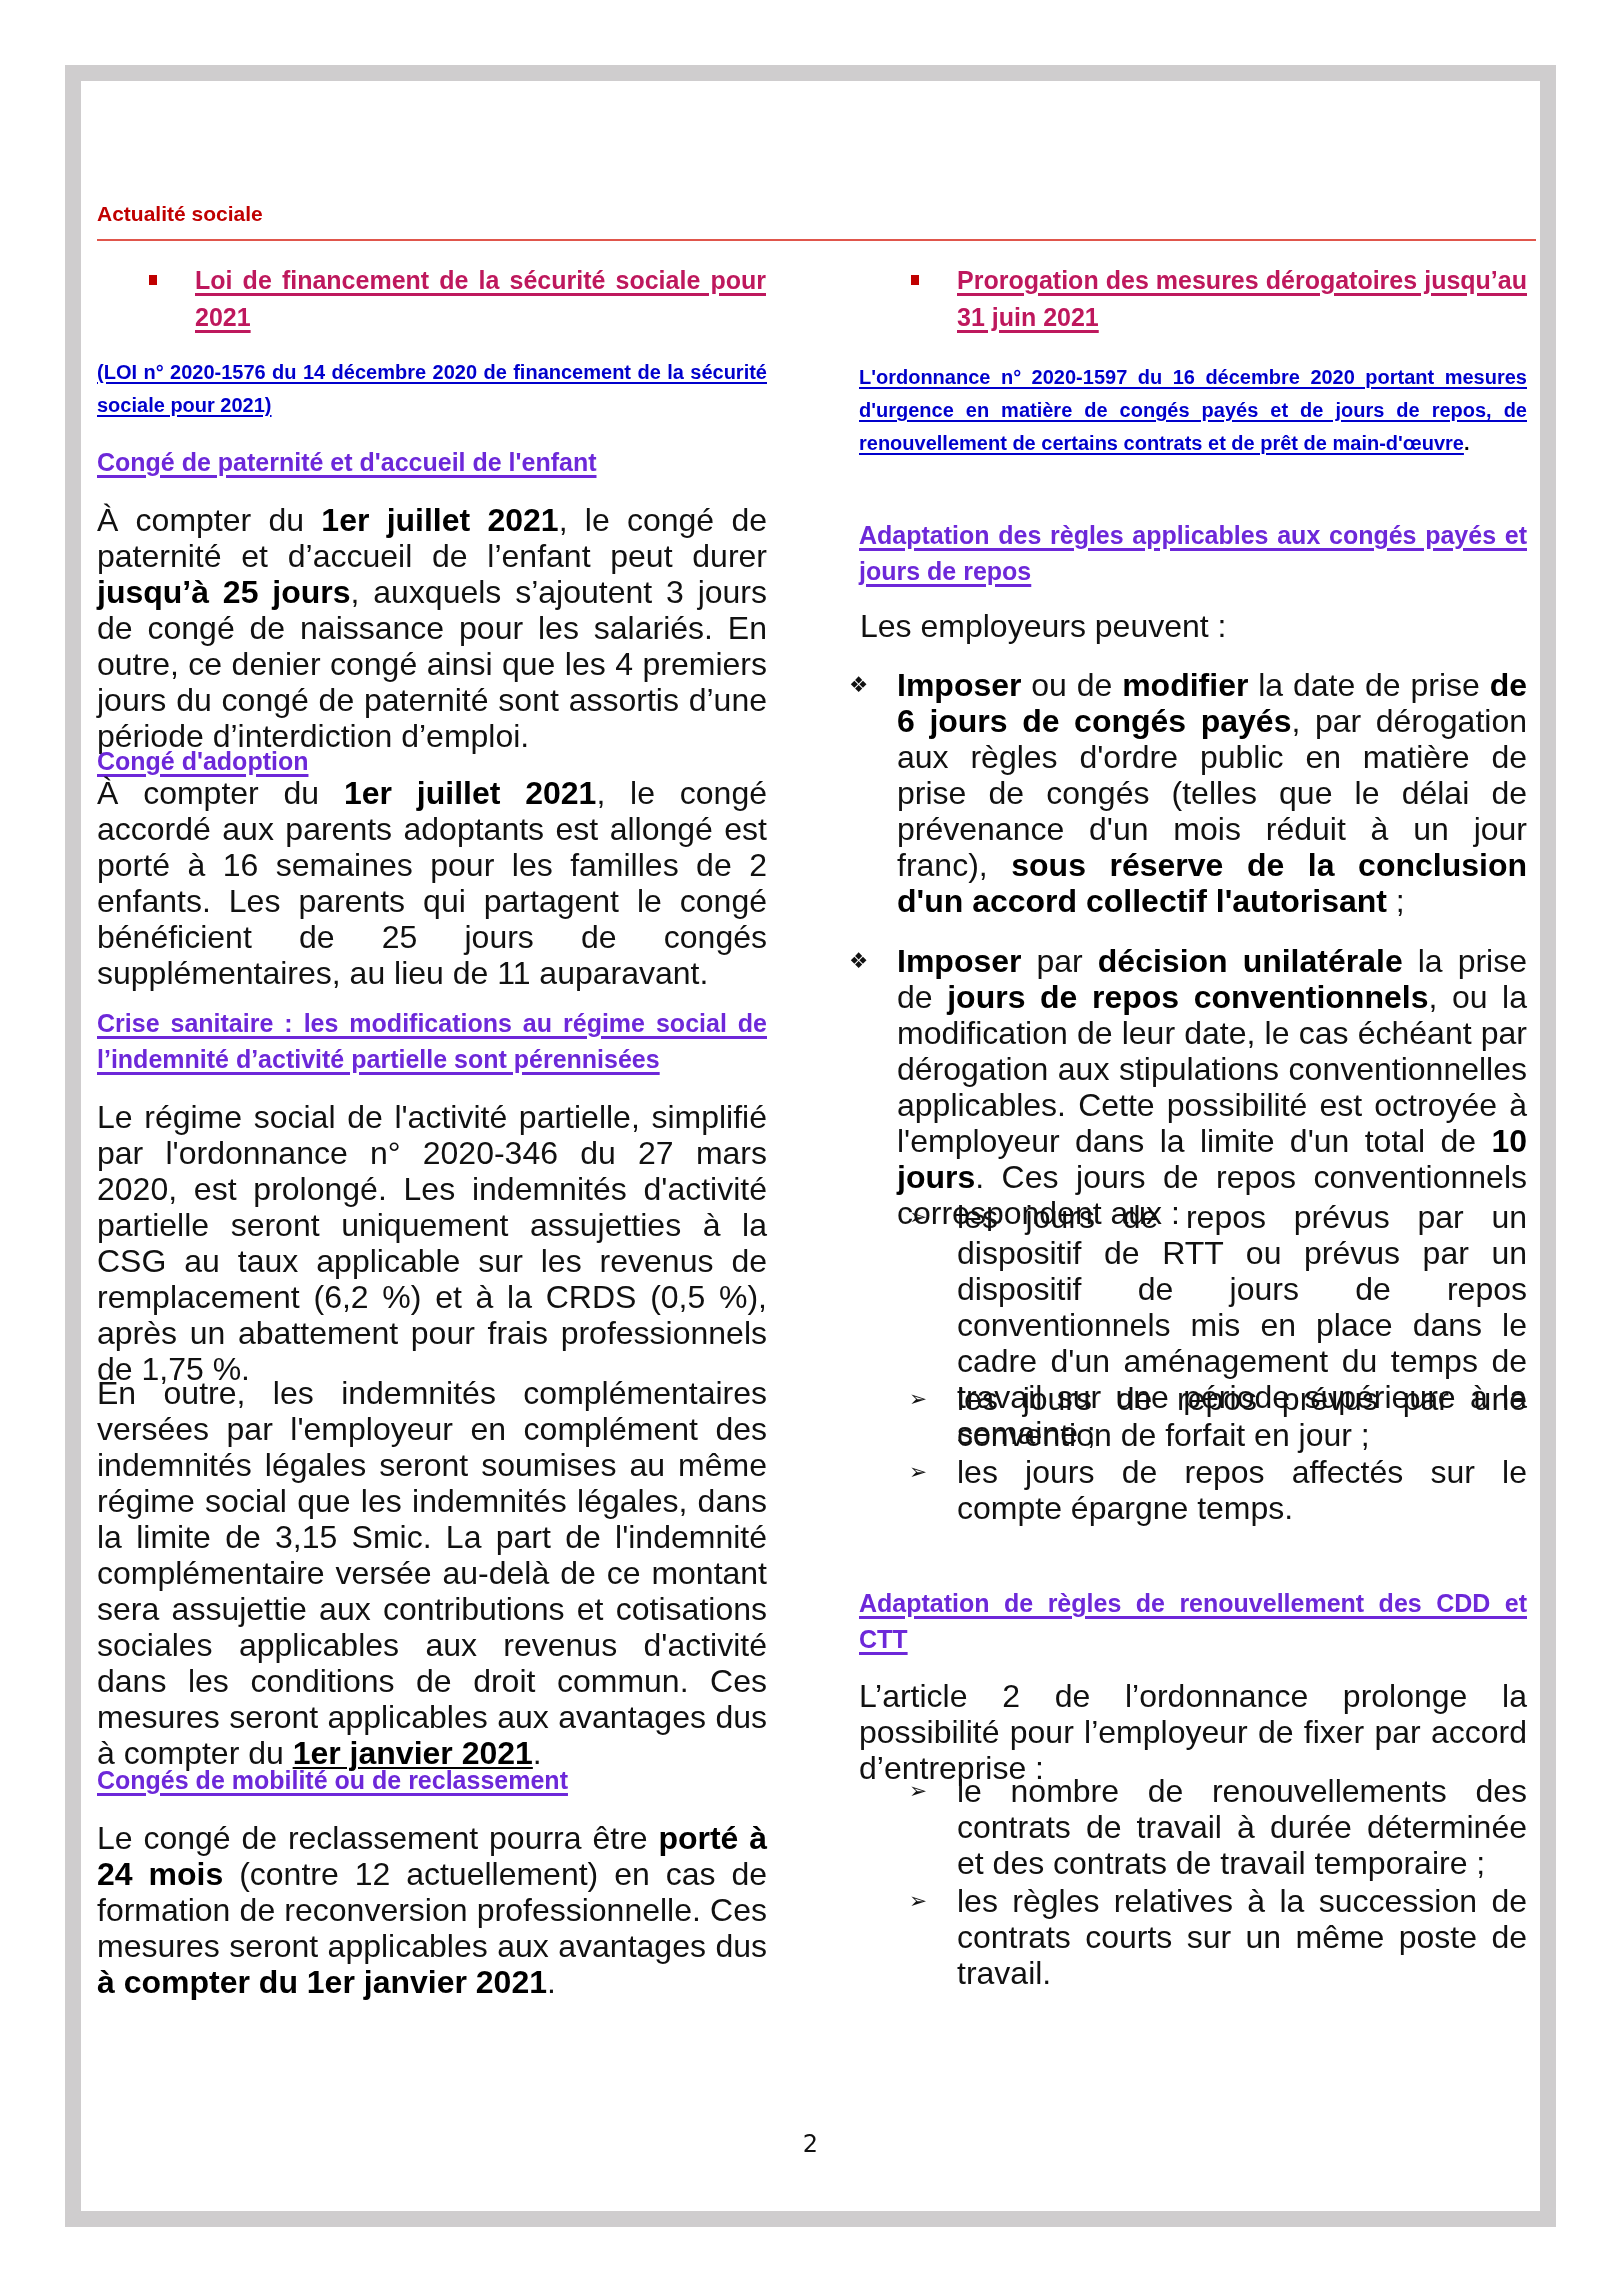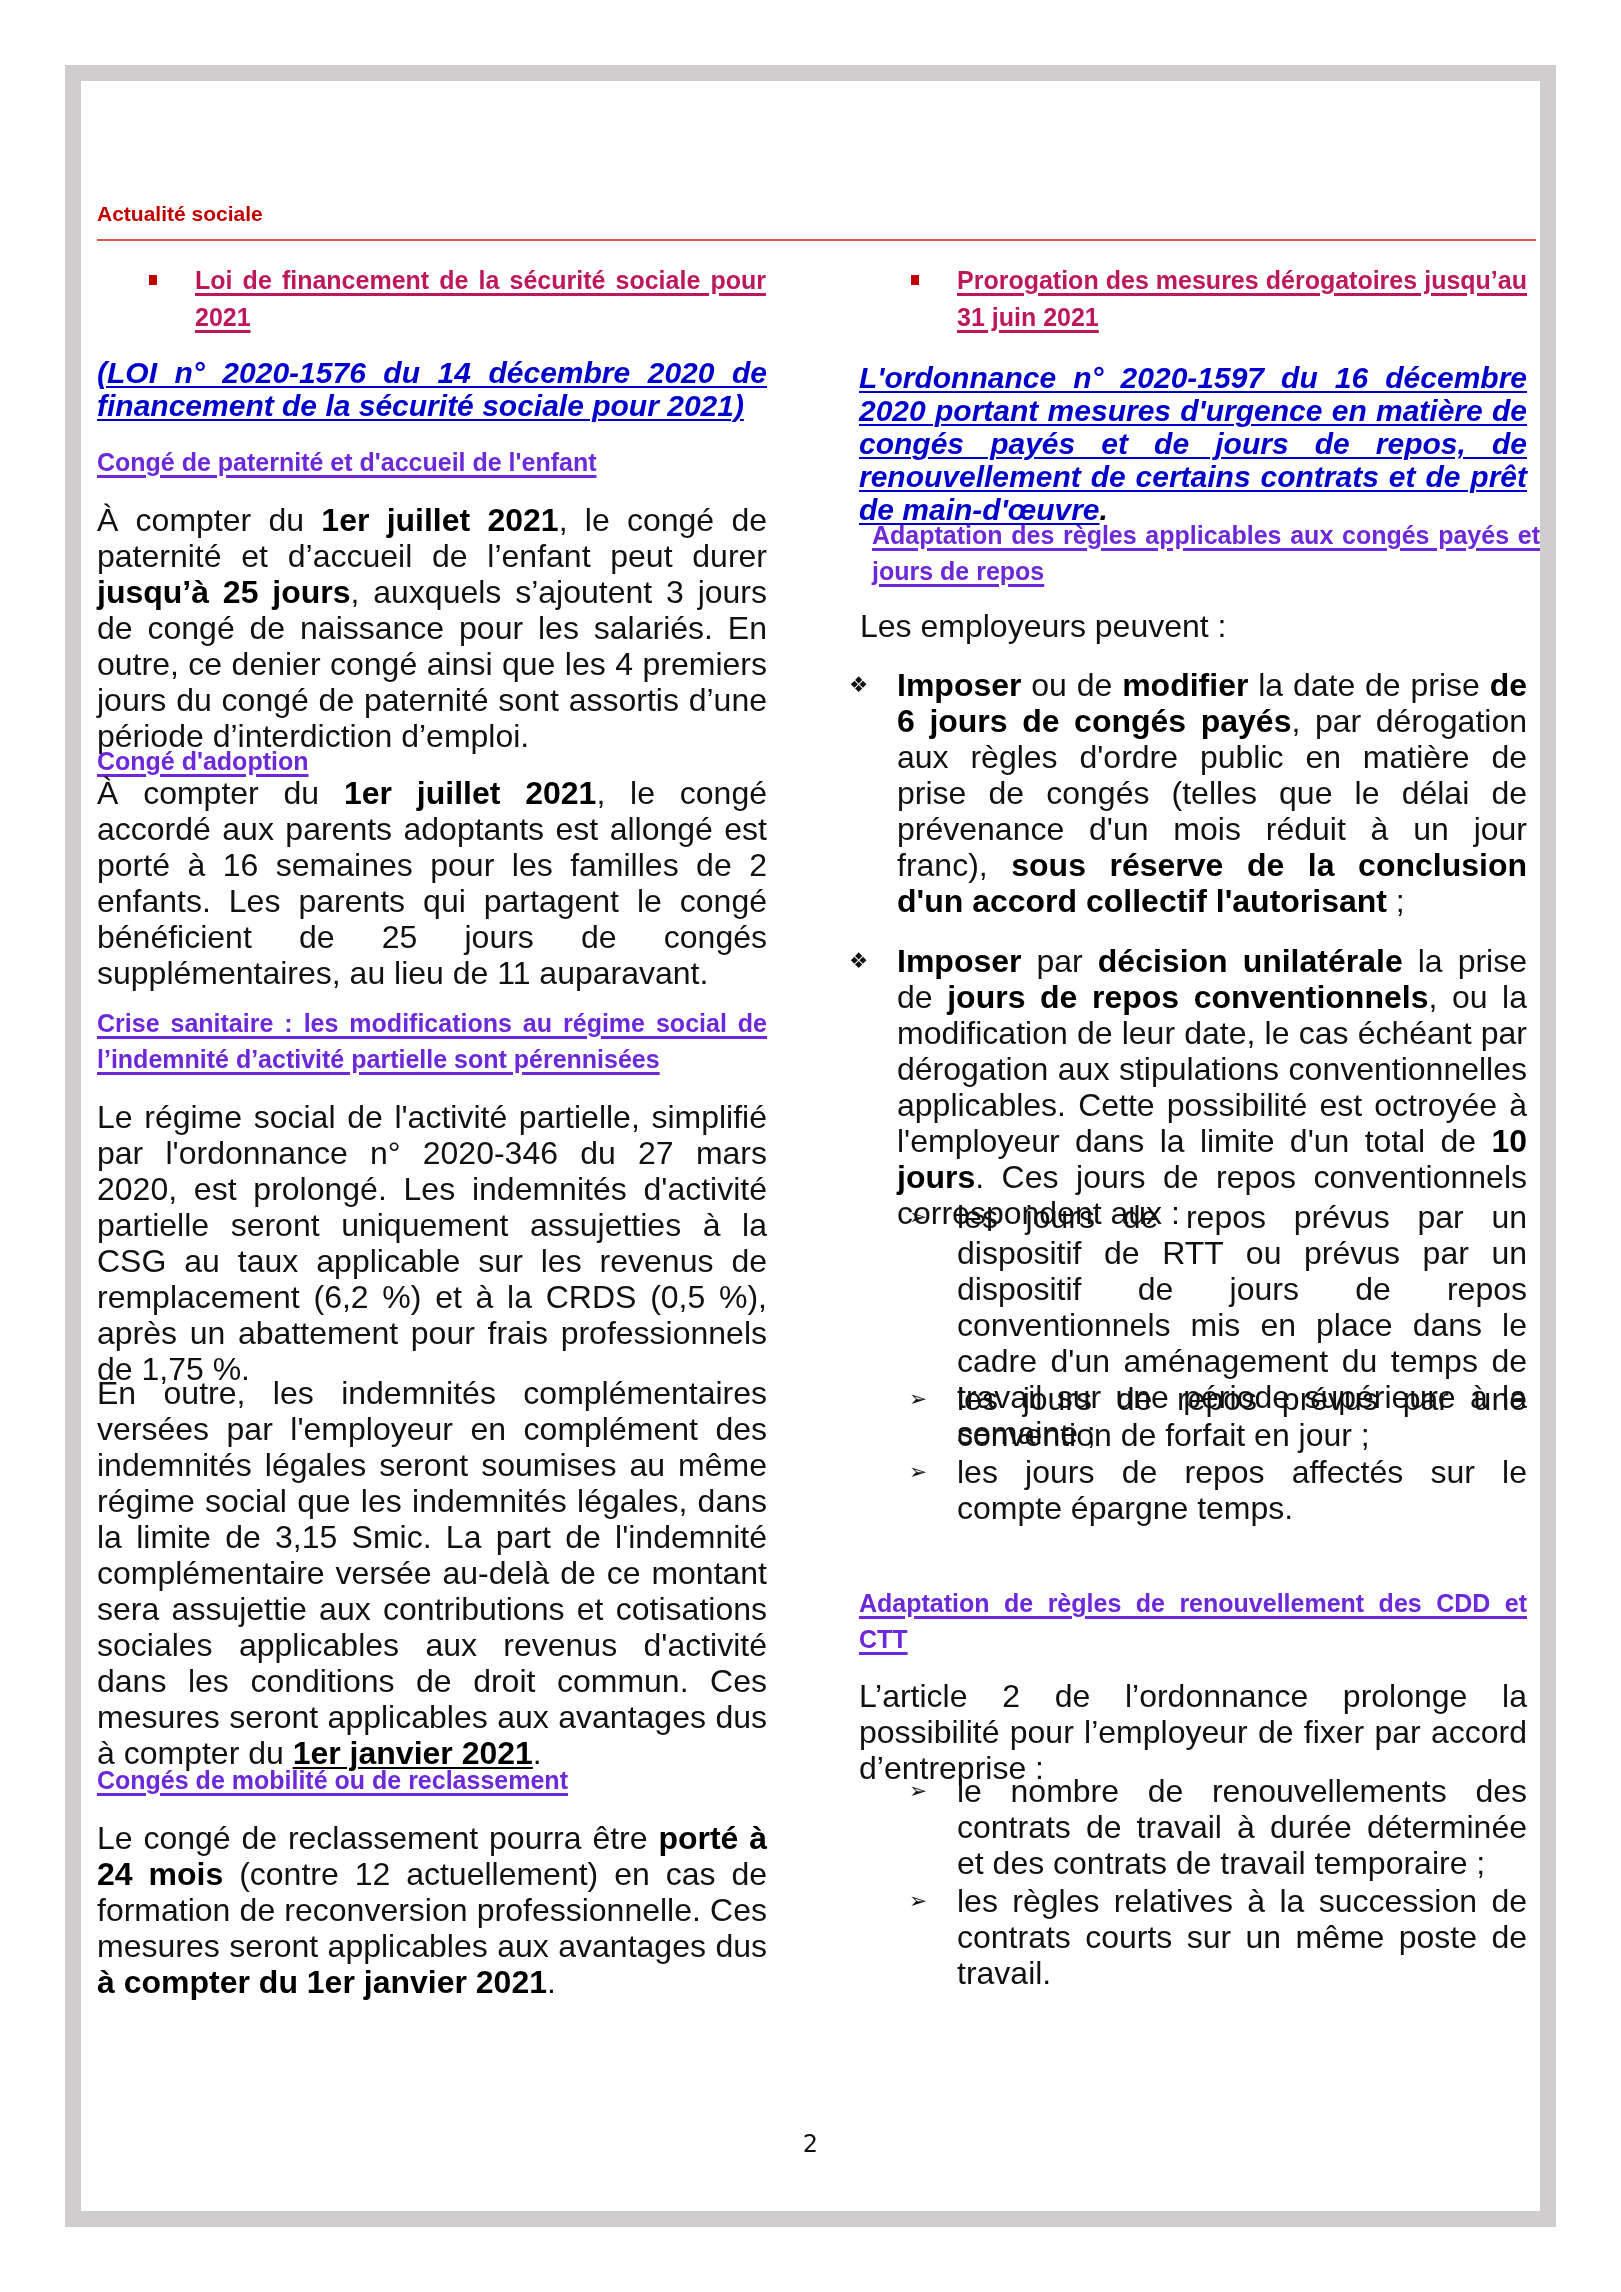--- a/index.html
+++ b/index.html
@@ -7,21 +7,21 @@
          font-family: "Liberation Sans", sans-serif; color: #111; }
   .frame { position: absolute; left: 65px; top: 65px; width: 1459px; height: 2130px;
            border: 16px solid #cfcdce; background: #fff; }
   .blk { position: absolute; margin: 0; }
   .title { font-size: 21px; font-weight: bold; color: #c00000; line-height: 36px; }
   .rule { position: absolute; left: 97px; top: 239px; width: 1439px; height: 1.8px; background: #e0564c; }
   .bh { font-size: 25px; font-weight: bold; color: #be185d; line-height: 37px; text-align: justify;
         text-align-last: left; }
   .bh u, .h u { text-decoration-thickness: 2.7px; text-underline-offset: 3.6px; }
   .sq { position: absolute; width: 8px; height: 9.9px; background: #c00000; }
-  .ref { font-size: 30px; font-weight: bold; font-style: italic; color: #0000cc; line-height: 33px;
+  .ref { font-size: 20px; font-weight: bold; color: #0000cc; line-height: 33px;
          text-align: justify; text-align-last: left; }
   .ref u { text-decoration-thickness: 1.8px; text-underline-offset: 2.7px; }
   .h { font-size: 25px; font-weight: bold; color: #6d28d9; line-height: 36px; text-align: justify;
        text-align-last: left; }
   .p { font-size: 32px; line-height: 36px; text-align: justify; text-align-last: left; color: #111; }
   .p b { font-weight: bold; color: #000; }
   .p u { text-decoration-thickness: 1.8px; text-underline-offset: 2.7px; }
   .glyph { position: absolute; font-size: 21.5px; line-height: 36px; color: #111; }
   .pn { position: absolute; left: 788px; top: 2130px; width: 45px; text-align: center;
         font-family: "DejaVu Sans", sans-serif; font-size: 24px; color: #111; }
@@ -50,21 +50,21 @@
 <p class="blk p" style="left:97px; top:1375px; width:670px;"><span>En outre, les indemnités complémentaires versées par l'employeur en complément des indemnités légales seront soumises au même régime social que les indemnités légales, dans la limite de 3,15 Smic. La part de l'indemnité complémentaire versée au-delà de ce montant sera assujettie aux contributions et cotisations sociales applicables aux revenus d'activité dans les conditions de droit commun. Ces mesures seront applicables aux avantages dus à compter du </span><b><u>1er janvier 2021</u></b><span>.</span></p>
 
 <div class="blk h" style="left:97px; top:1762px; width:670px;"><u>Congés de mobilité ou de reclassement</u></div>
 <p class="blk p" style="left:97px; top:1820px; width:670px;"><span>Le congé de reclassement pourra être </span><b>porté à 24 mois</b><span> (contre 12 actuellement) en cas de formation de reconversion professionnelle. Ces mesures seront applicables aux avantages dus </span><b>à compter du 1er janvier 2021</b><span>.</span></p>
 
 <div class="sq" style="left:911px; top:275px;"></div>
 <div class="blk bh" style="left:957px; top:262px; width:570px;"><u>Prorogation des mesures dérogatoires jusqu’au 31 juin 2021</u></div>
 
 <div class="blk ref" style="left:859px; top:361px; width:668px;"><u>L'ordonnance n° 2020-1597 du 16 décembre 2020 portant mesures d'urgence en matière de congés payés et de jours de repos, de renouvellement de certains contrats et de prêt de main-d'œuvre</u><span style="color:#000">.</span></div>
 
-<div class="blk h" style="left:859px; top:517px; width:668px;margin-left:13px;"><u>Adaptation des règles applicables aux congés payés et jours de repos</u></div>
+<div class="blk h" style="left:859px; top:517px; width:668px;"><u>Adaptation des règles applicables aux congés payés et jours de repos</u></div>
 <p class="blk p" style="left:860px; top:608px; width:668px;">Les employeurs peuvent :</p>
 
 <span class="glyph" style="left:849px; top:667px;">❖</span>
 <p class="blk p" style="left:897px; top:667px; width:630px;"><b>Imposer</b><span> ou de </span><b>modifier</b><span> la date de prise </span><b>de 6 jours de congés payés</b><span>, par dérogation aux règles d'ordre public en matière de prise de congés (telles que le délai de prévenance d'un mois réduit à un jour franc), </span><b>sous réserve de la conclusion d'un accord collectif l'autorisant</b><span> ;</span></p>
 
 <span class="glyph" style="left:849px; top:943px;">❖</span>
 <p class="blk p" style="left:897px; top:943px; width:630px;"><b>Imposer</b><span> par </span><b>décision unilatérale</b><span> la prise de </span><b>jours de repos conventionnels</b><span>, ou la modification de leur date, le cas échéant par dérogation aux stipulations conventionnelles applicables. Cette possibilité est octroyée à l'employeur dans la limite d'un total de </span><b>10 jours</b><span>. Ces jours de repos conventionnels correspondent aux :</span></p>
 
 <span class="glyph" style="left:909px; top:1199px;">➢</span>
 <p class="blk p" style="left:957px; top:1199px; width:570px;">les jours de repos prévus par un dispositif de RTT ou prévus par un dispositif de jours de repos conventionnels mis en place dans le cadre d'un aménagement du temps de travail sur une période supérieure à la semaine ;</p>

